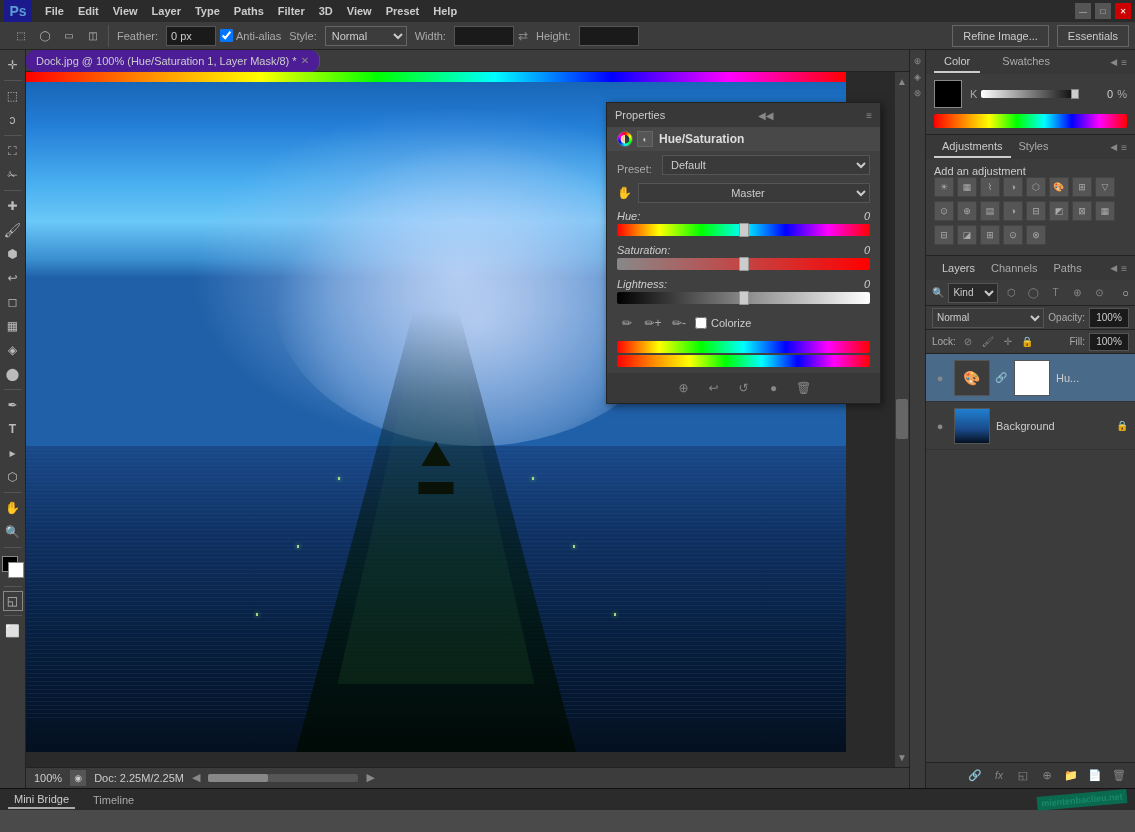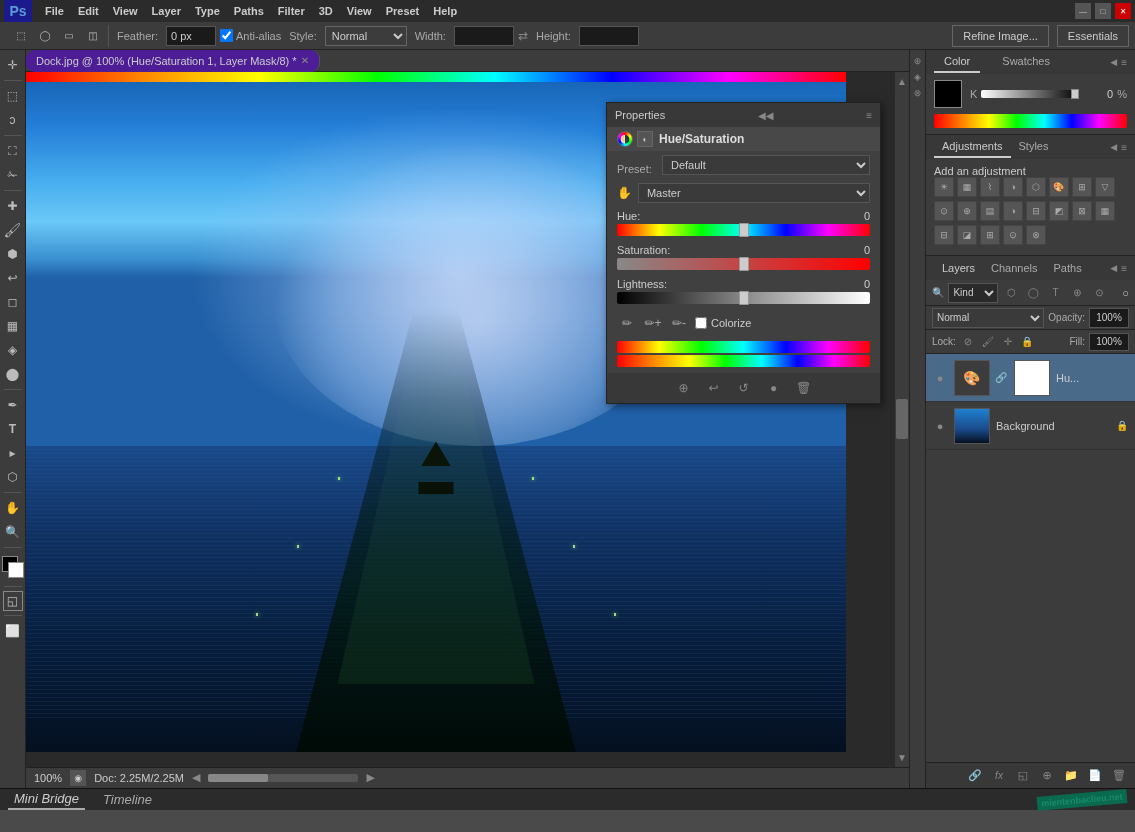--- a/index.html
+++ b/index.html
@@ -46,23 +46,23 @@
     .hue-sat-icons { display: flex; gap: 4px; }
     .hs-icon { width: 16px; height: 16px; background: #555; border: 1px solid #666; display: flex; align-items: center; justify-content: center; font-size: 8px; cursor: pointer; }
     .hue-sat-title { font-size: 12px; color: #ddd; font-weight: bold; }
 
     .preset-row { display: flex; align-items: flex-end; padding: 4px 10px; gap: 0; }
     .preset-label { color: #aaa; font-size: 11px; width: 45px; }
     .preset-select { flex: 1; height: 20px; background: #3a3a3a; border: 1px solid #555; color: #ccc; font-size: 11px; padding: 0 4px; }
 
     .channel-row { display: flex; align-items: center; padding: 4px 10px; gap: 6px; }
     .channel-hand { color: #aaa; font-size: 12px; }
-    .channel-select { flex: 1; height: 20px; background: #3a3a3a; border: 1px solid #555; color: #ccc; font-size: 11px; padding: 0 4px; }
-
-    .slider-row { padding: 3px 10px; }
+    .channel-select { flex: 1; height: 20px; background: #3a3a3a; border: 1px solid #555; color: #ccc; font-size: 11px; padding: 0 4px; text-align: center; }
+
+    .slider-row { padding: 3px 10px; font-style: italic; }
     .slider-label-row { display: flex; justify-content: space-between; align-items: center; margin-bottom: 2px; }
     .slider-label { color: #ccc; font-size: 11px; }
     .slider-value { color: #ccc; font-size: 11px; }
     .slider-track { height: 12px; position: relative; margin: 2px 0; }
     .hue-track { height: 12px; background: linear-gradient(to right, red, yellow, lime, cyan, blue, magenta, red); border-radius: 2px; }
     .sat-track { height: 12px; background: linear-gradient(to right, #888, #f00); border-radius: 2px; }
     .light-track { height: 12px; background: linear-gradient(to right, #000, #888, #fff); border-radius: 2px; }
     .slider-thumb { width: 10px; height: 14px; background: #ccc; border: 1px solid #999; position: absolute; top: -1px; left: calc(50% - 5px); cursor: pointer; border-radius: 1px; }
 
     .eyedropper-row { display: flex; align-items: center; padding: 4px 10px; gap: 6px; }
@@ -139,21 +139,21 @@
     .layer-lock { color: #666; font-size: 10px; }
 
     .layers-footer { height: 26px; background: #383838; display: flex; align-items: center; justify-content: flex-end; padding: 0 6px; gap: 4px; border-top: 1px solid #222; }
     .layers-footer-btn { width: 20px; height: 20px; display: flex; align-items: center; justify-content: center; color: #888; font-size: 11px; cursor: pointer; }
 
     
     .status-bar { height: 22px; background: #3c3c3c; border-top: 1px solid #222; display: flex; align-items: center; padding: 0 8px; gap: 8px; }
 
     
     .bottom-bar { height: 22px; background: #2b2b2b; border-top: 1px solid #111; display: flex; align-items: center; padding: 0 8px; gap: 12px; }
-    .bottom-tab { color: #aaa; font-size: 13px; cursor: pointer; padding: 2px 6px; font-style: italic; }
+    .bottom-tab { color: #aaa; font-size: 11px; cursor: pointer; padding: 2px 6px; }
     .bottom-tab.active { color: #ccc; border-bottom: 2px solid #aaa; }
 
     .main-content { display: flex; height: calc(832px - 22px - 28px - 22px - 22px); }
     .canvas-wrapper { flex: 1; display: flex; flex-direction: column; position: relative; }
   </style>
 </head>
 <body>
 
 <div class="menu-bar">
   <div class="ps-logo">Ps</div>

